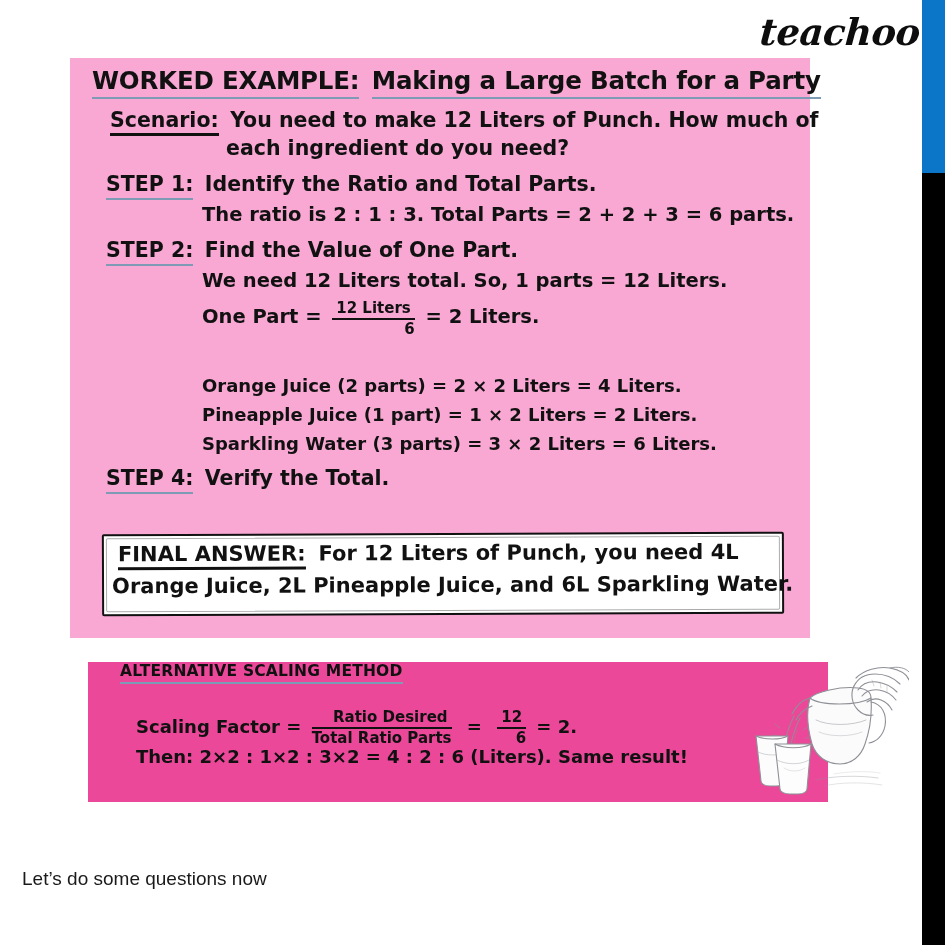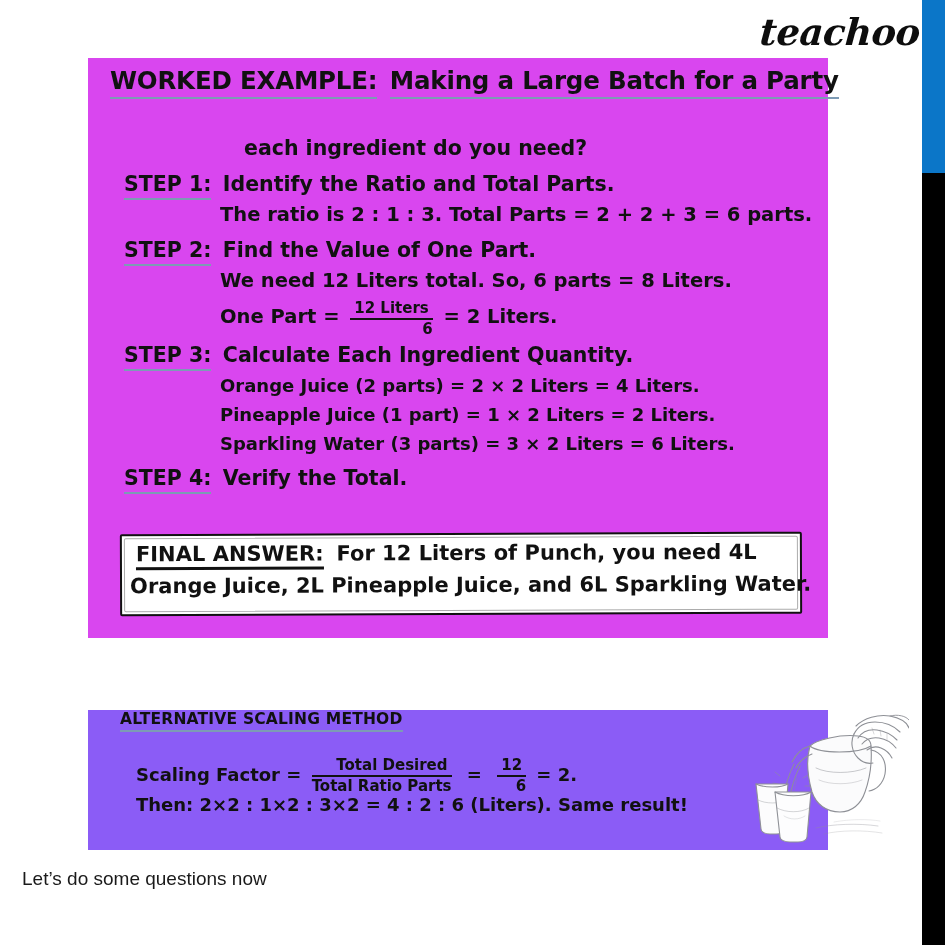--- a/index.html
+++ b/index.html
@@ -17,22 +17,22 @@
   #logo{
     position:absolute;left:760px;top:8px;width:158px;height:48px;
     font-family:"DejaVu Serif",serif;font-style:italic;font-weight:bold;
     font-size:37px;color:#0d0d0d;letter-spacing:-0.5px;
     text-align:center;line-height:48px;
     transform:skewX(-4deg);
   }
 
   
   #sheet{
-    position:absolute;left:88px;top:58px;width:740px;height:580px;
-    background:#d946ef;color:#111;
+    position:absolute;left:70px;top:58px;width:740px;height:580px;
+    background:#f9a8d4;color:#111;
   }
 
   .hw{font-family:"DejaVu Sans",sans-serif;font-weight:bold;}
 
   
   #title-row{position:absolute;left:22px;top:8px;white-space:nowrap;}
   .title-t{font-size:24.5px;letter-spacing:-0.2px;}
   .ul-blue{border-bottom:2.5px solid #7d9bb5;padding-bottom:2px;}
   .ul-black{border-bottom:3px solid #111;padding-bottom:1px;}
 
@@ -57,21 +57,21 @@
   }
   #final-box:after{
     content:"";position:absolute;left:2px;top:2px;right:2px;bottom:2px;
     border:1px solid rgba(17,17,17,0.35);border-radius:2px;pointer-events:none;
   }
   #final-l1{position:absolute;left:14px;top:6px;font-size:21px;white-space:nowrap;}
   #final-l2{position:absolute;left:8px;top:38px;font-size:21px;white-space:nowrap;}
 
   
   #alt{
-    position:absolute;left:88px;top:710px;width:740px;height:140px;background:#8b5cf6;color:#111;
+    position:absolute;left:88px;top:662px;width:740px;height:140px;background:#ec4899;color:#111;
   }
   #alt-title{position:absolute;left:32px;top:0px;font-size:15.5px;letter-spacing:0.2px;}
   #alt-sub{position:absolute;left:30px;top:22px;font-size:17px;white-space:nowrap;}
   #alt-r1{position:absolute;left:48px;top:48px;font-size:18px;white-space:nowrap;}
   #alt-r2{position:absolute;left:48px;top:84px;font-size:18px;white-space:nowrap;}
 
   
   #illus{position:absolute;left:666px;top:-6px;width:155px;height:140px;}
 
   
@@ -88,48 +88,48 @@
 
 <div id="logo">teachoo</div>
 
 <div id="sheet">
 
   <div id="title-row">
     <span class="hw title-t ul-blue">WORKED EXAMPLE:</span>
     <span class="hw title-t ul-blue" style="margin-left:8px;">Making a Large Batch for a Party</span>
   </div>
 
+  <div class="row" style="left:40px;top:50px;">
+    <span class="hw lbl ul-black">Scenario:</span>
+    <span class="hw lbl" style="margin-left:7px;">You need to make 12 Liters of Punch. How much of</span>
+  </div>
   <div class="row hw lbl" style="left:156px;top:78px;">each ingredient do you need?</div>
 
   <div class="row" style="left:36px;top:114px;">
     <span class="hw lbl ul-blue">STEP 1:</span>
     <span class="hw lbl" style="margin-left:7px;">Identify the Ratio and Total Parts.</span>
   </div>
   <div class="row hw body-t" style="left:132px;top:145px;">The ratio is 2 : 1 : 3.   Total Parts = 2 + 2 + 3 = 6 parts.</div>
 
   <div class="row" style="left:36px;top:180px;">
     <span class="hw lbl ul-blue">STEP 2:</span>
     <span class="hw lbl" style="margin-left:7px;">Find the Value of One Part.</span>
   </div>
-  <div class="row hw body-t" style="left:132px;top:211px;">We need 12 Liters total. So, 6 parts = 8 Liters.</div>
+  <div class="row hw body-t" style="left:132px;top:211px;">We need 12 Liters total. So, 1 parts = 12 Liters.</div>
 
   <div class="row hw body-t" style="left:132px;top:243px;">
     <span>One Part =</span>
     <span class="frac">
       <span class="num">12 Liters</span>
       <span class="bar"></span>
       <span class="den">6</span>
     </span>
     <span>= 2 Liters.</span>
   </div>
 
-  <div class="row" style="left:36px;top:285px;">
-    <span class="hw lbl ul-blue">STEP 3:</span>
-    <span class="hw lbl" style="margin-left:7px;">Calculate Each Ingredient Quantity.</span>
-  </div>
   <div class="row hw small-t" style="left:132px;top:317px;">Orange Juice (2 parts)  = 2 × 2 Liters = 4 Liters.</div>
   <div class="row hw small-t" style="left:132px;top:346px;">Pineapple Juice (1 part)  = 1 × 2 Liters = 2 Liters.</div>
   <div class="row hw small-t" style="left:132px;top:375px;">Sparkling Water (3 parts) = 3 × 2 Liters = 6 Liters.</div>
 
   <div class="row" style="left:36px;top:408px;">
     <span class="hw lbl ul-blue">STEP 4:</span>
     <span class="hw lbl" style="margin-left:7px;">Verify the Total.</span>
   </div>
 
   <div id="final-box">
@@ -140,21 +140,21 @@
     <div id="final-l2" class="hw">Orange Juice, 2L Pineapple Juice, and 6L Sparkling Water.</div>
   </div>
 </div>
 
 <div id="alt">
   <div id="alt-title" class="hw ul-blue">ALTERNATIVE SCALING METHOD</div>
 
   <div id="alt-r1" class="hw">
     <span>Scaling Factor =</span>
     <span class="frac">
-      <span class="num">Total Desired</span>
+      <span class="num">Ratio Desired</span>
       <span class="bar"></span>
       <span class="den">Total Ratio Parts</span>
     </span>
     <span style="margin:0 5px;">=</span>
     <span class="frac">
       <span class="num">12</span>
       <span class="bar"></span>
       <span class="den">6</span>
     </span>
     <span>= 2.</span>

